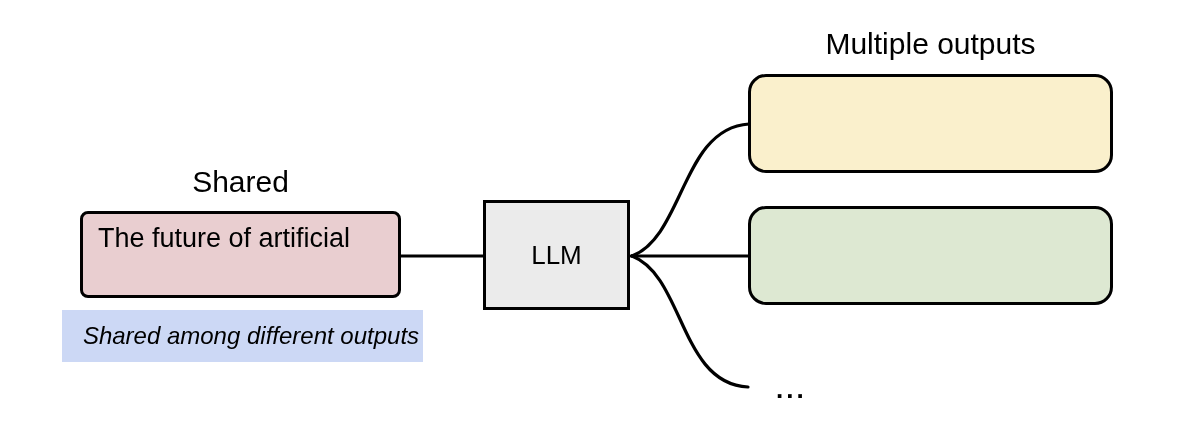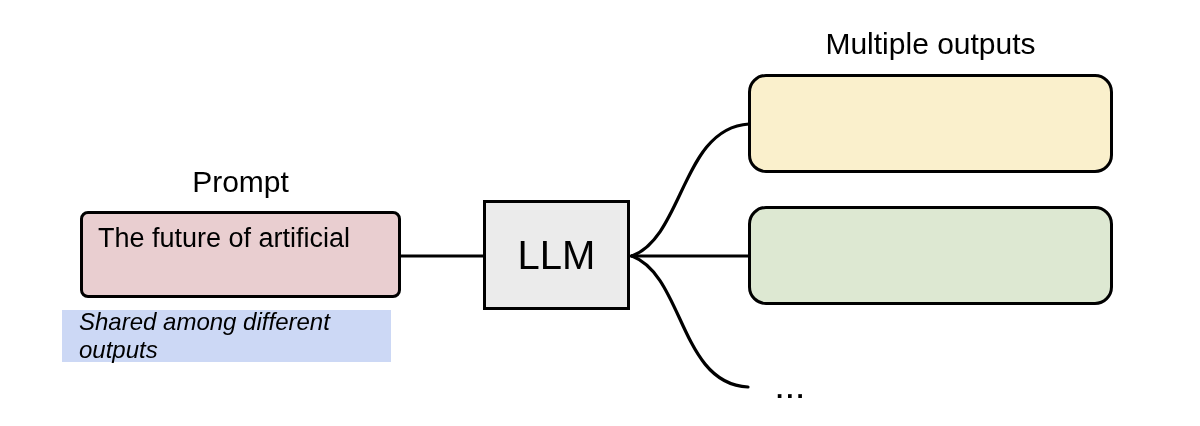--- a/index.html
+++ b/index.html
@@ -41,38 +41,38 @@
     border: 3px solid #000000;
     border-radius: 8px;
     padding: 7px 12px 0 15px;
     font-size: 27px;
     line-height: 35px;
     color: #000000;
   }
 
   #prompt-note {
     left: 62px; top: 310px;
-    width: 329px; height: 52px;
+    width: 361px; height: 52px;
     display: flex;
     align-items: center;
     justify-content: center;
     font-style: italic;
     font-size: 24px;
     color: #000000;
     padding-left: 17px;
   }
 
   #llm-box {
     left: 483px; top: 200px;
     width: 147px; height: 110px;
     border: 3px solid #000000;
     display: flex;
     align-items: center;
     justify-content: center;
-    font-size: 40px;
+    font-size: 26px;
     color: #000000;
   }
 
   .output-box {
     left: 748px;
     width: 365px; height: 99px;
     border: 3px solid #000000;
     border-radius: 18px;
   }
   #output-box-1 { top: 74px; }
@@ -92,21 +92,21 @@
 
 <div id="canvas">
 
   <svg id="connector-svg" viewBox="0 0 1200 426" xmlns="http://www.w3.org/2000/svg">
     <path d="M 400 256 L 484 256" stroke="#000000" stroke-width="3.2" fill="none" stroke-linecap="round"></path>
     <path d="M 632 256 C 684 236 682 128 749 124" stroke="#000000" stroke-width="3.2" fill="none" stroke-linecap="round"></path>
     <path d="M 631 256 L 749 256" stroke="#000000" stroke-width="3.2" fill="none" stroke-linecap="round"></path>
     <path d="M 632 256 C 684 276 680 384 748 387" stroke="#000000" stroke-width="3.2" fill="none" stroke-linecap="round"></path>
   </svg>
 
-  <div class="abs label" id="prompt-label">Prompt</div>
+  <div class="abs label" id="prompt-label">Shared</div>
 
   <div class="abs label" id="outputs-label">Multiple outputs</div>
 
   <div class="abs node" id="prompt-box" style="background-color: rgb(233, 206, 208);">
     <div>The future of artificial</div>
   </div>
 
   <div class="abs node" id="prompt-note" style="background-color: rgb(204, 216, 245);">
     <span>Shared among different outputs</span>
   </div>

